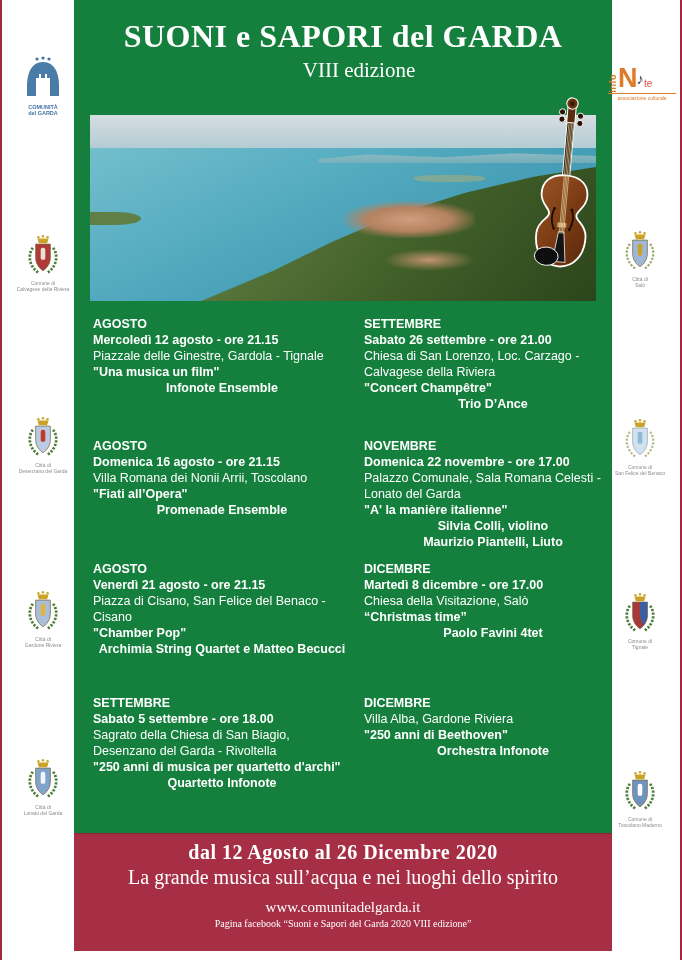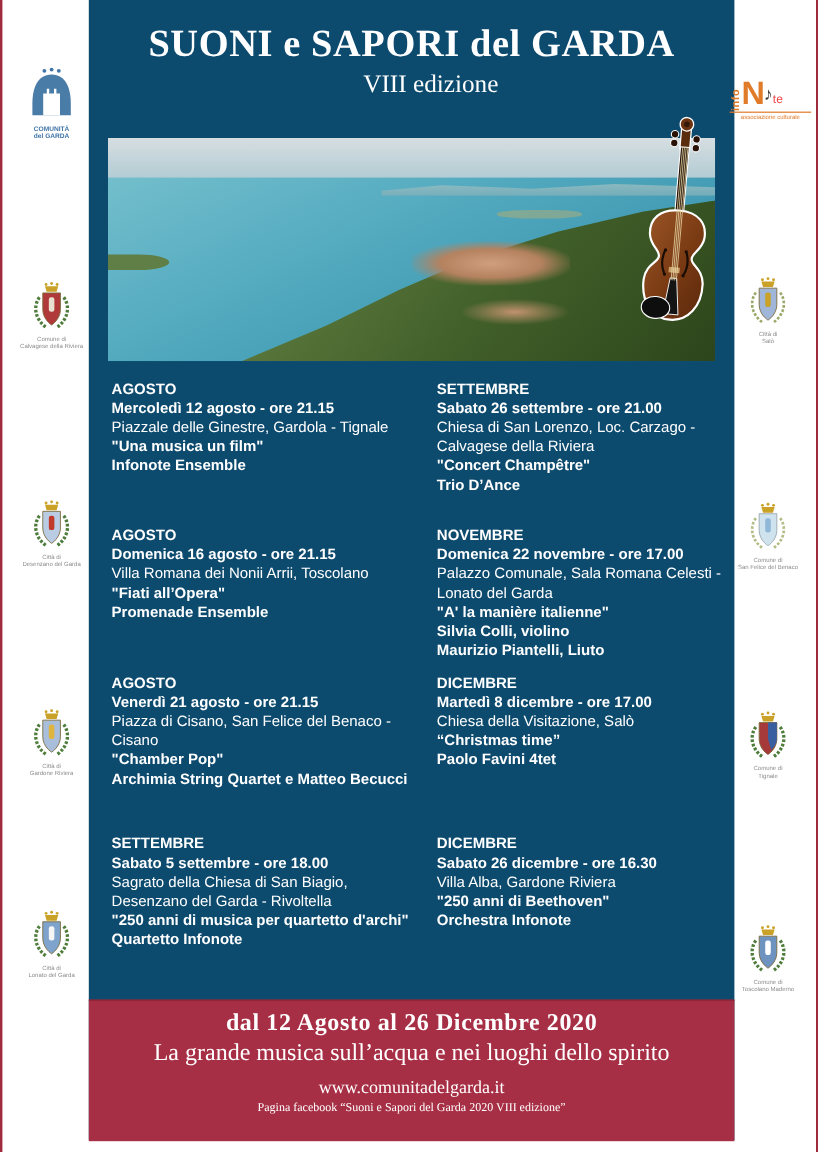--- a/index.html
+++ b/index.html
@@ -4,21 +4,21 @@
 <style>
   html,body{margin:0;padding:0;}
   body{
     width:682px;height:960px;position:relative;background:#ffffff;
     font-family:"Liberation Sans",sans-serif;overflow:hidden;
   }
   .edge-line{position:absolute;top:0;bottom:0;width:2px;background:#9e2a3b;}
   .edge-left{left:0;} .edge-right{right:0;}
 
   
-  .panel{position:absolute;left:74px;top:0;width:538px;height:950px;background:#0c4a6e;}
+  .panel{position:absolute;left:74px;top:0;width:538px;height:950px;background:#15803d;}
   .page-title{
     margin:0;padding-top:18px;text-align:center;color:#ffffff;
     font-family:"Liberation Serif",serif;font-weight:bold;font-size:32px;letter-spacing:.5px;
   }
   .page-subtitle{
     margin:0;padding-top:3px;text-align:center;color:#ffffff;
     font-family:"Liberation Serif",serif;font-size:21px;font-weight:normal;padding-left:32px;
   }
 
   
@@ -45,21 +45,21 @@
 
   
   .violin{position:absolute;top:-20px;right:-12px;width:88px;height:210px;
           transform:rotate(5deg);}
 
   
   .event{position:absolute;width:258px;color:#ffffff;font-size:12.5px;line-height:16px;}
   .ev-month,.ev-date,.ev-title,.ev-perf{font-weight:bold;}
   .ev-month,.ev-date,.ev-title{white-space:nowrap;}
   .ev-venue{font-weight:normal;}
-  .ev-perf{white-space:pre;}
+  .ev-perf{white-space:pre;text-align:center;}
   .e-c1{left:19px;} .e-c2{left:290px;}
   .e-r1{top:316px;} .e-r2{top:438px;} .e-r3{top:561px;} .e-r4{top:695px;}
 
   
   .footer{position:absolute;left:0;top:833px;width:538px;height:117px;
       background:#a72f45;border-top:1px solid #8c2434;text-align:center;color:#ffffff;
       font-family:"Liberation Serif",serif;}
   .f-dates{font-size:20px;font-weight:bold;padding-top:7px;letter-spacing:.5px;}
   .f-tagline{font-size:20px;padding-top:2px;}
   .f-web{font-size:15px;padding-top:10px;}
@@ -199,21 +199,20 @@
   </div>
   <div class="event e-c2 e-r3">
     <div class="ev-month">DICEMBRE</div>
     <div class="ev-date">Martedì 8 dicembre - ore 17.00</div>
     <div class="ev-venue">Chiesa della Visitazione, Salò</div>
     <div class="ev-title">“Christmas time”</div>
     <div class="ev-perf">Paolo Favini 4tet</div>
   </div>
   <div class="event e-c2 e-r4">
     <div class="ev-month">DICEMBRE</div>
-    <div class="ev-date">Sabato 26 dicembre - ore 16.30</div>
     <div class="ev-venue">Villa Alba, Gardone Riviera</div>
     <div class="ev-title">"250 anni di Beethoven"</div>
     <div class="ev-perf">Orchestra Infonote</div>
   </div>
 
   <div class="footer">
     <div class="f-dates">dal 12 Agosto al 26 Dicembre 2020</div>
     <div class="f-tagline">La grande musica sull’acqua e nei luoghi dello spirito</div>
     <div class="f-web">www.comunitadelgarda.it</div>
     <div class="f-fb">Pagina facebook “Suoni e Sapori del Garda 2020 VIII edizione”</div>

